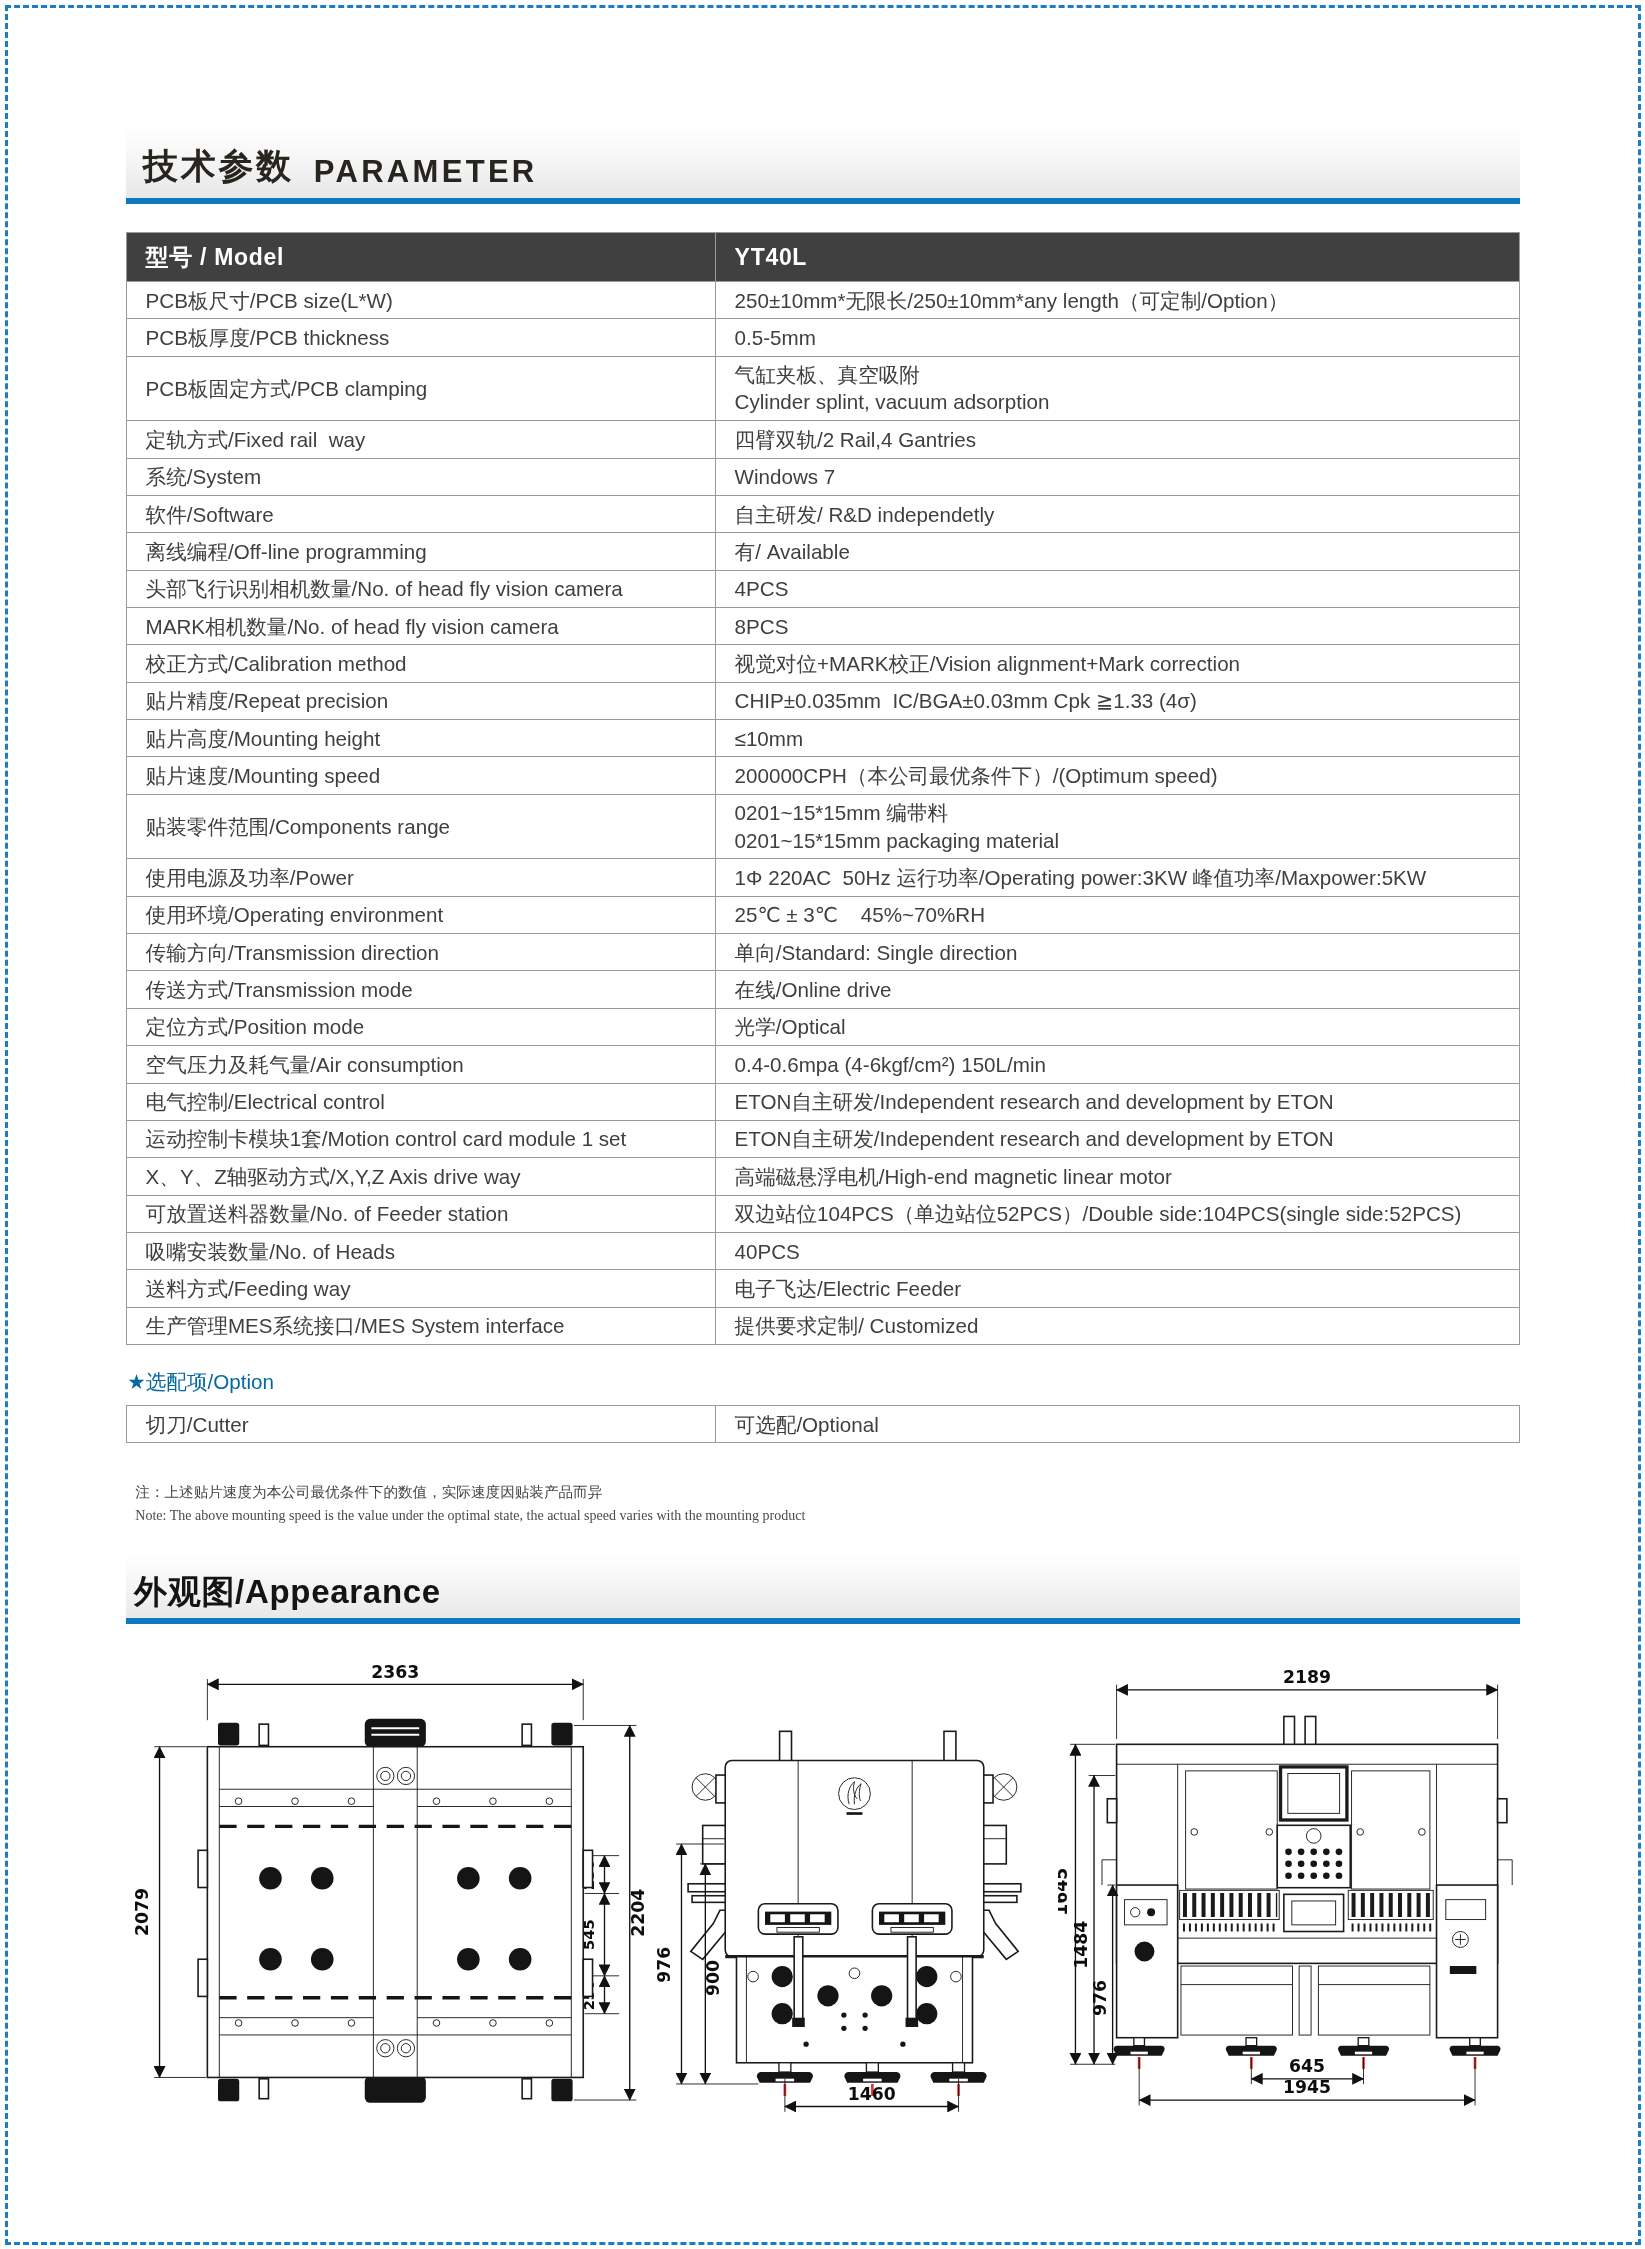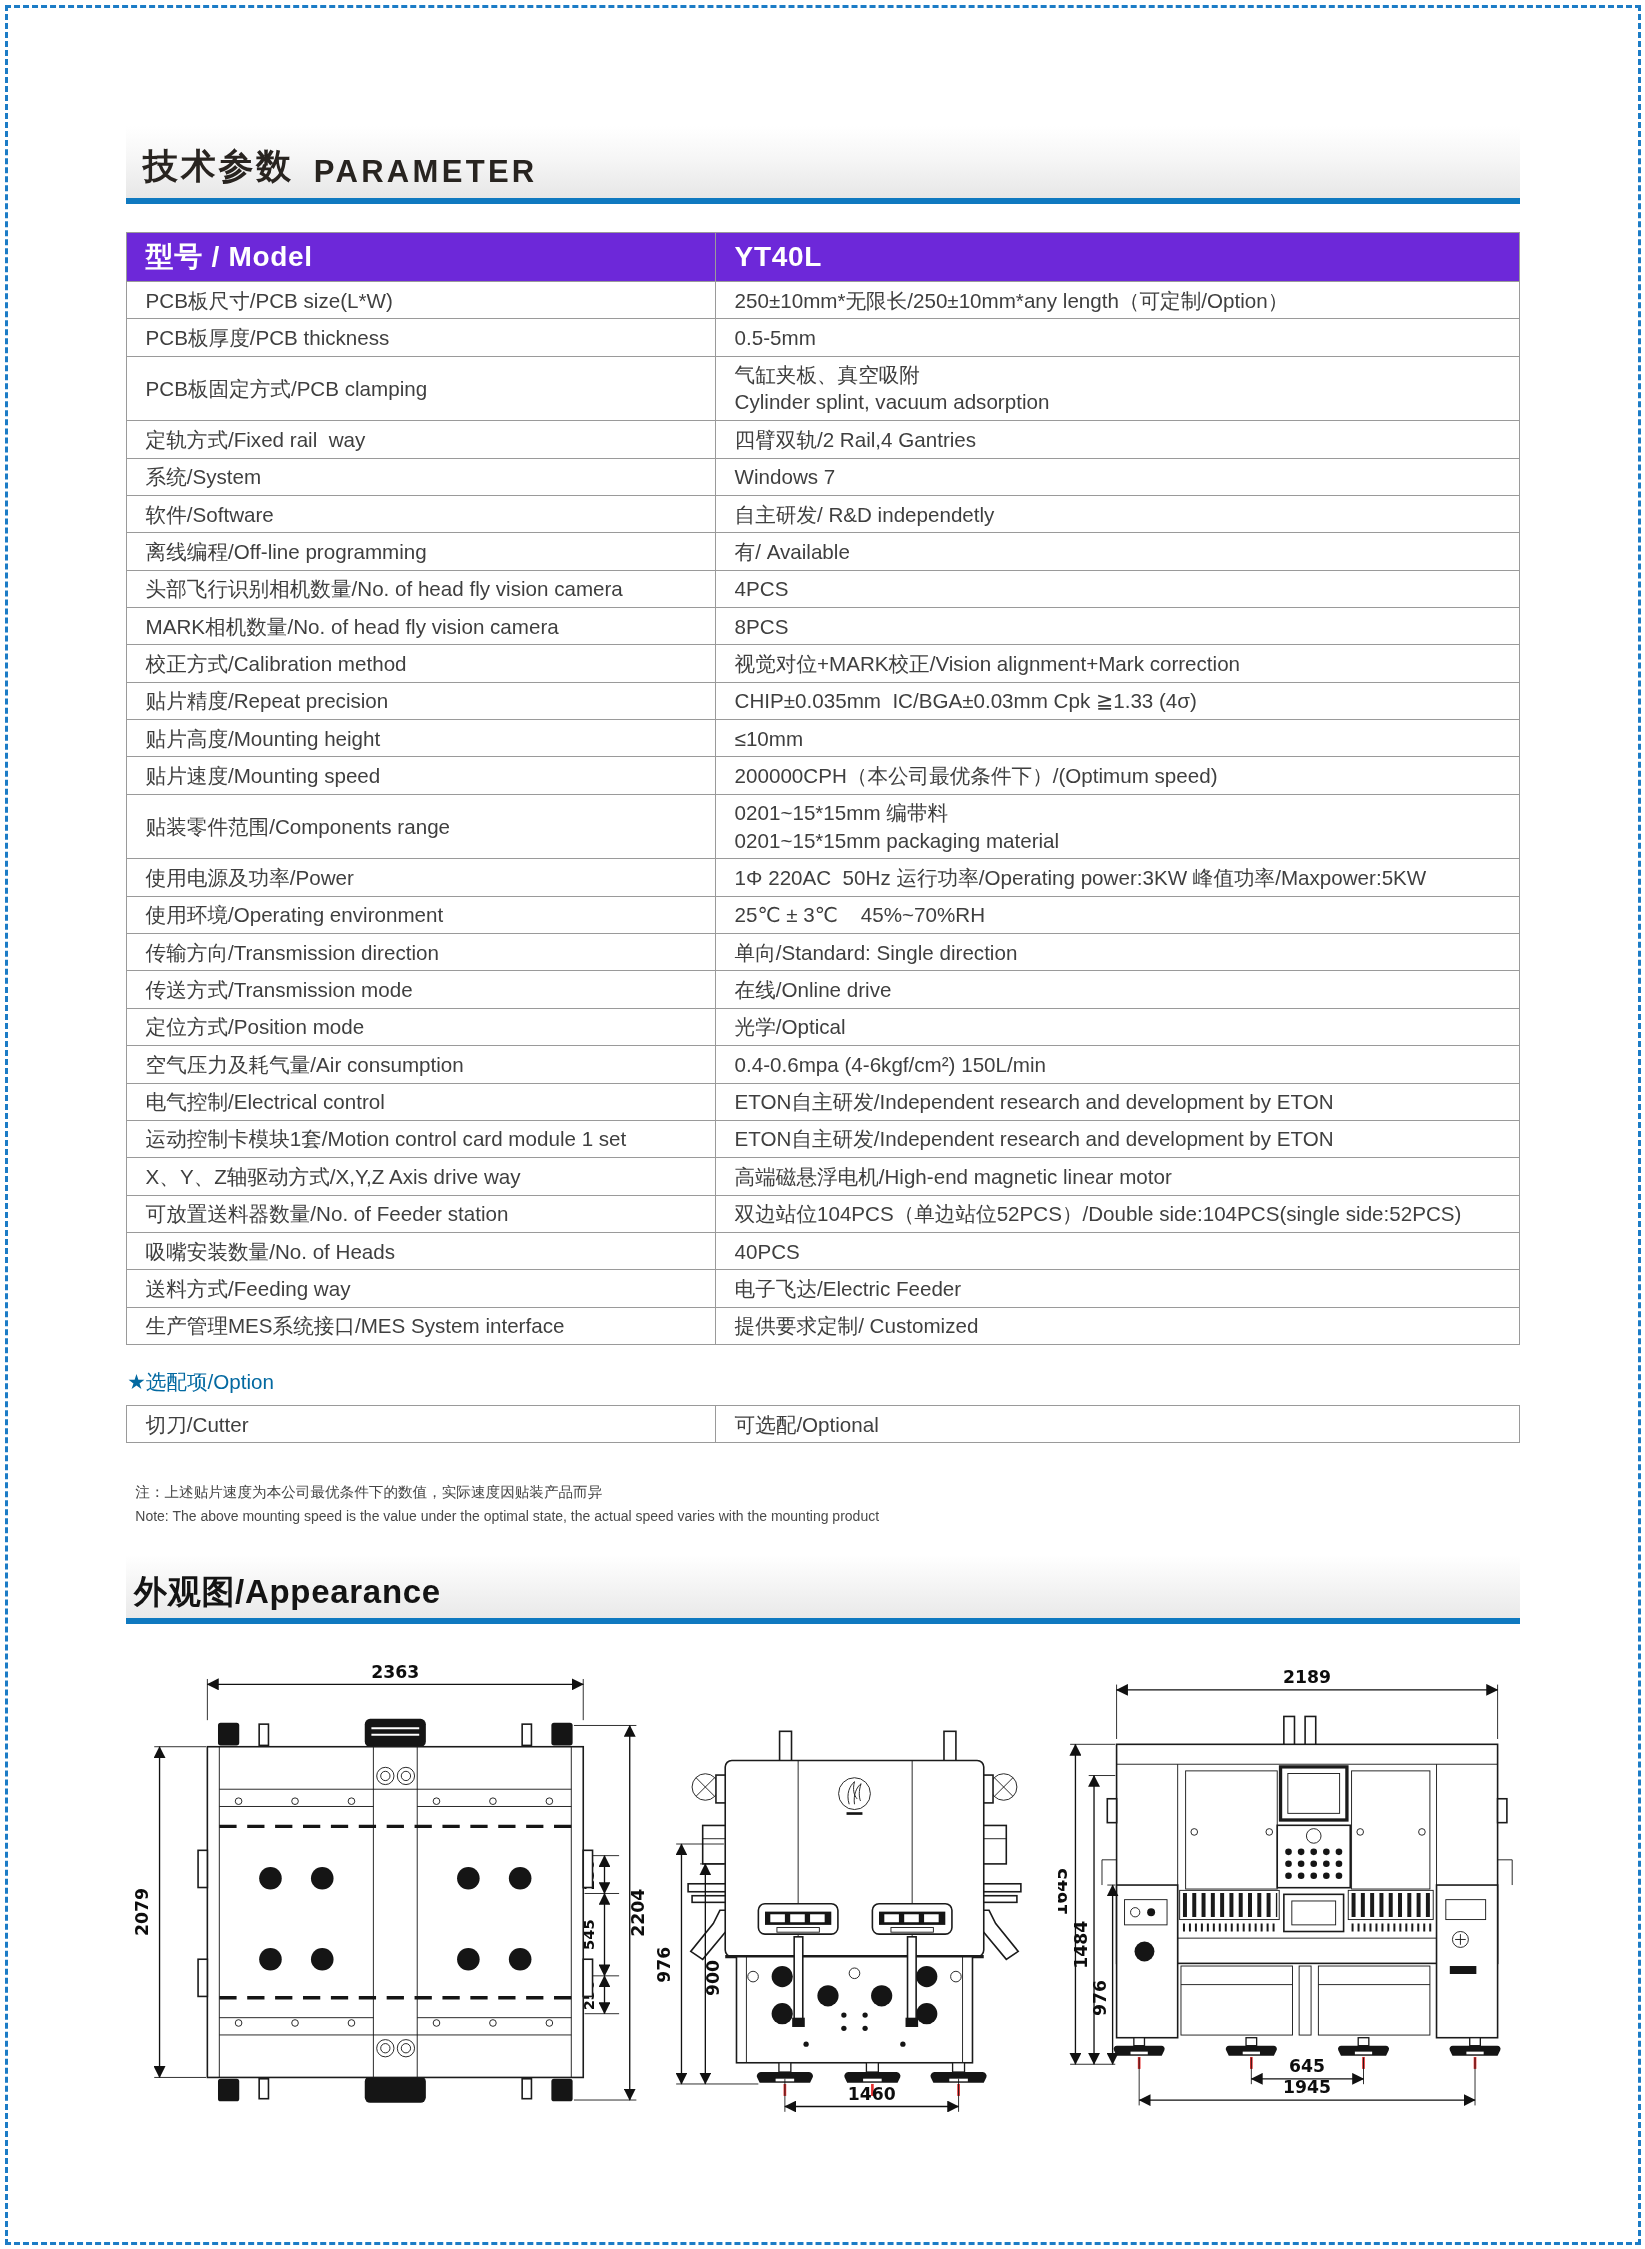--- a/index.html
+++ b/index.html
@@ -35,36 +35,36 @@
     padding:0 0 3px 8px;
   }
   .appearance-band h2 { font-size:33px; font-weight:bold; color:#141414; letter-spacing:0.7px; }
 
   
   table.spec { width:1394px; border-collapse:collapse; table-layout:fixed; margin-top:28px; }
   table.spec col.c1 { width:589px; }
   table.spec col.c2 { width:804px; }
   table.spec th, table.spec td { border:1.3px solid #9a9a9a; }
   table.spec thead th {
-    background:#6d28d9; color:#ffffff; font-size:28px; font-weight:bold;
+    background:#404040; color:#ffffff; font-size:23px; font-weight:bold;
     text-align:left; height:49px; padding:0 0 0 18.6px; letter-spacing:0.7px;
   }
   table.spec td {
     font-size:20.6px; color:#3f3f3f; font-weight:400;
     height:37px; padding:4.6px 10.6px 4.6px 18.6px; vertical-align:middle;
   }
   table.spec td .v { display:block; line-height:1.32; white-space:pre-wrap; }
 
   .option-label { margin-top:22.6px; font-size:20.6px; color:#0369a1; padding-left:1.3px; }
   table.option { margin-top:9.3px; }
 
   
   .note { margin-top:40px; padding-left:9.3px; }
   .note .n1 { font-size:14.6px; color:#454545; }
-  .note .n2 { font-size:14px; color:#4a4a4a; margin-top:6px; }
+  .note .n2 { font-size:14px; color:#4a4a4a; margin-top:6px;font-family:Liberation Serif, serif; }
 
   
   .drawings {
     margin-top:35px; display:flex; align-items:flex-end;
     justify-content:flex-start; padding:0 2.7px;
   }
   .drawings figure { display:block; }
   svg { display:block; }
 
   .mk  { fill:#ffffff; stroke:#1b1b1b; stroke-width:2.4; }

